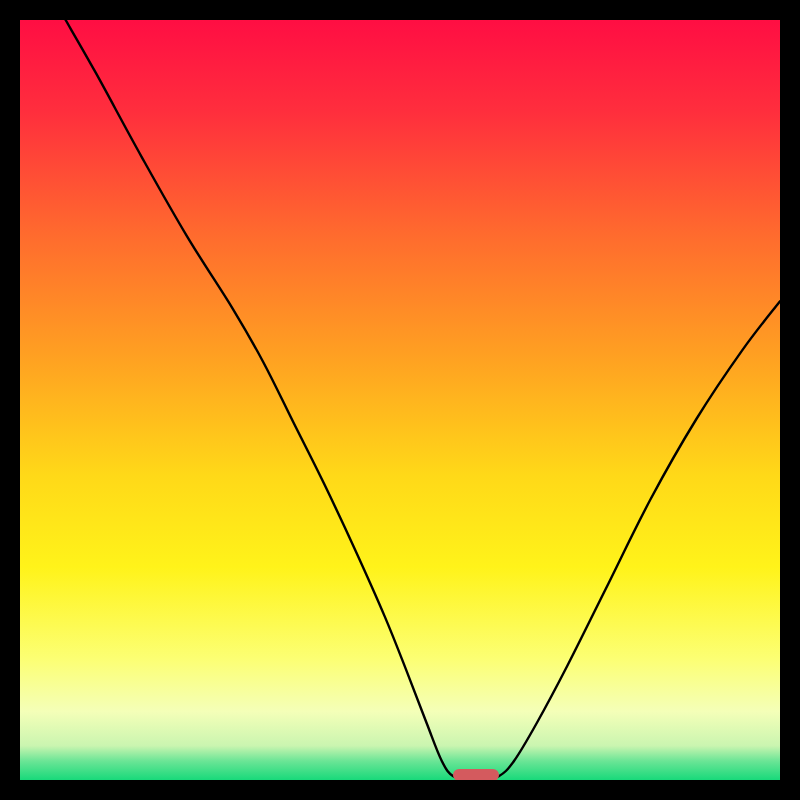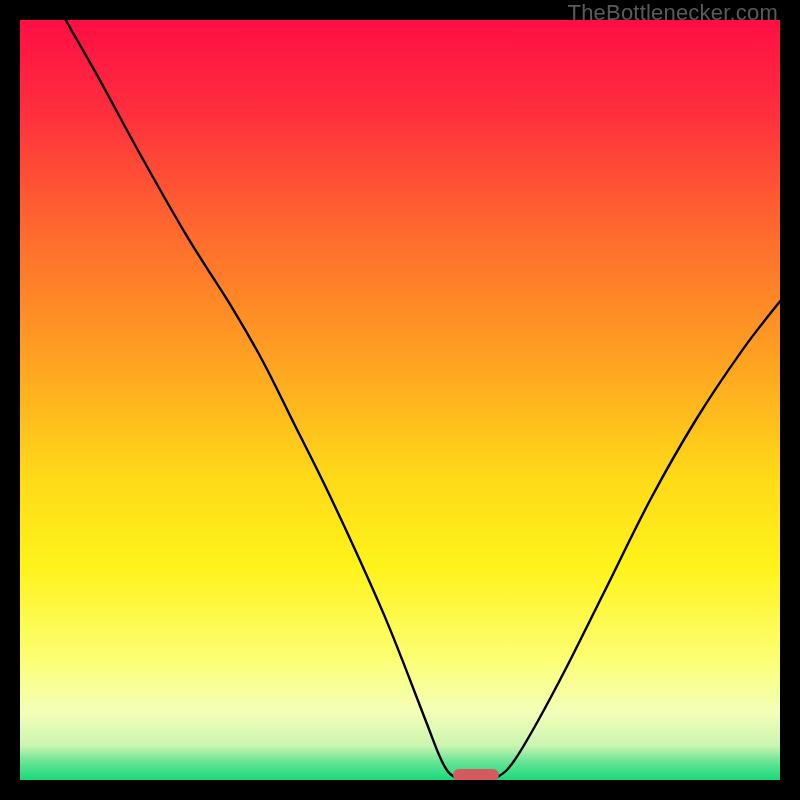--- a/index.html
+++ b/index.html
@@ -54,21 +54,20 @@
     font-size: 22px;
     font-weight: 500;
     letter-spacing: 0.2px;
   }
 </style>
 </head>
 <body>
 
 <div class="frame">
 
-  <div class="watermark">TheBottlenecker.com</div>
 
   <div class="plot-area">
 
     <svg class="gradient" viewBox="0 0 100 100" preserveAspectRatio="none">
       <defs>
         <linearGradient id="bg-grad" x1="0" y1="0" x2="0" y2="1">
             <stop offset="0%" stop-color="#ff0e43"></stop>
             <stop offset="12%" stop-color="#ff2e3d"></stop>
             <stop offset="28.000000000000004%" stop-color="#ff6a2e"></stop>
             <stop offset="45%" stop-color="#ffa321"></stop>

